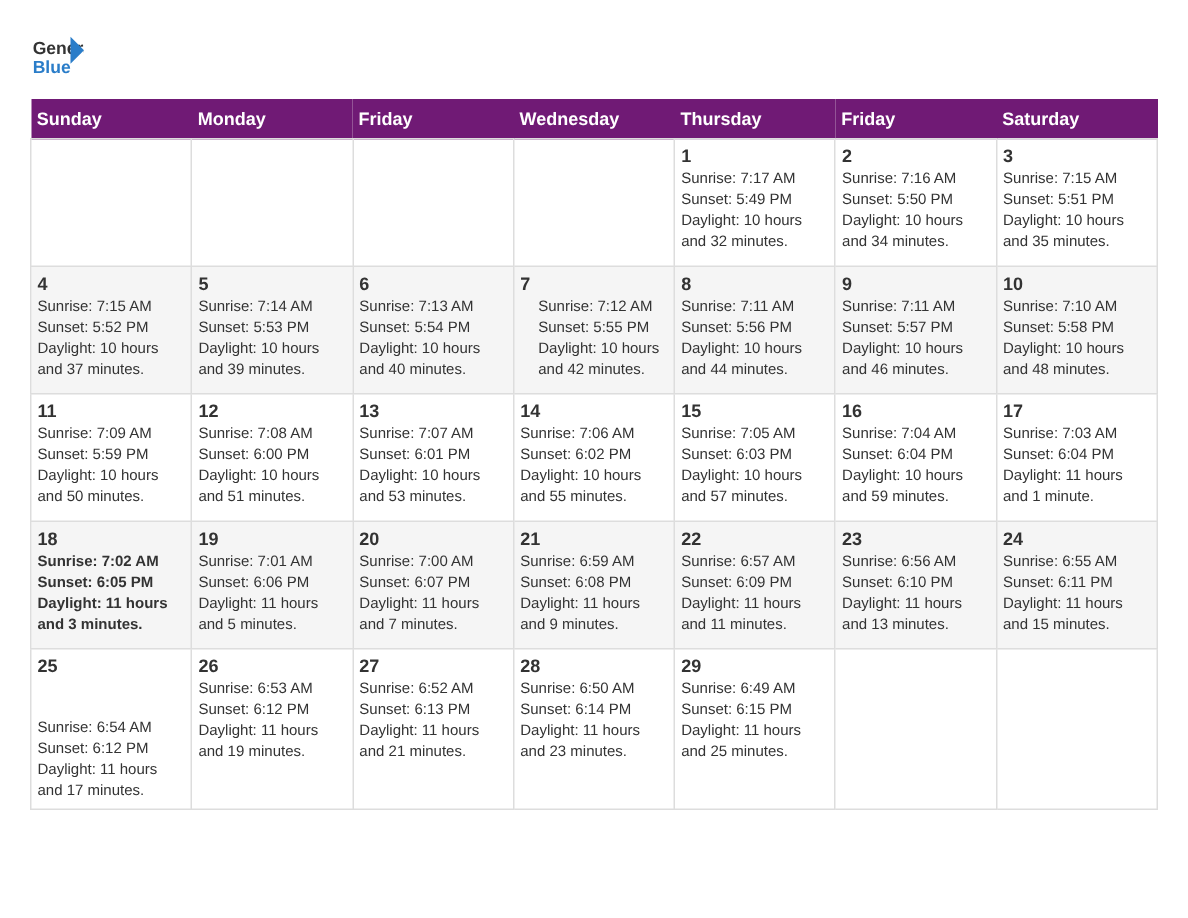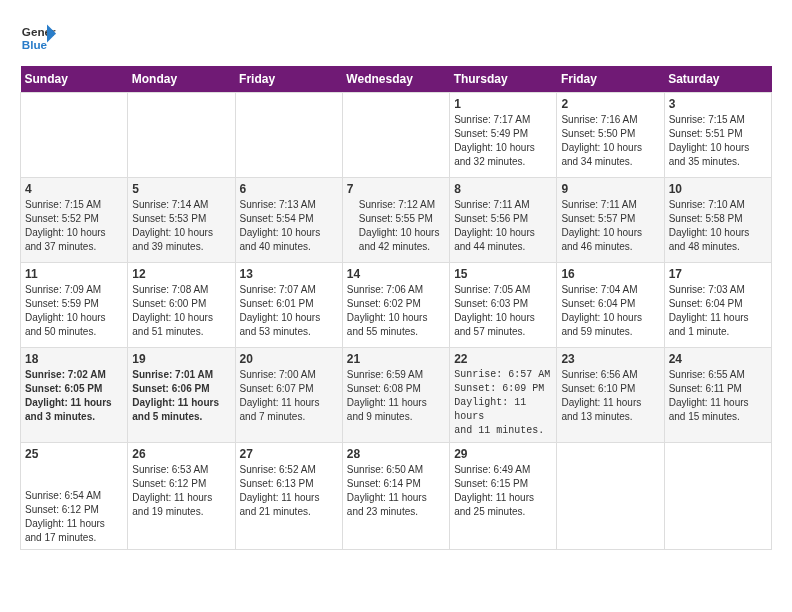--- a/index.html
+++ b/index.html
@@ -245,42 +245,42 @@
       <tr>
         <td>
           <span class="day-number">18</span>
           <div class="day-info" style="white-space: pre-line; font-weight: bold;">Sunrise: 7:02 AM
 Sunset: 6:05 PM
 Daylight: 11 hours
 and 3 minutes.</div>
         </td>
         <td>
           <span class="day-number">19</span>
-          <div class="day-info" style="white-space: pre-line; font-weight: bold;">Sunrise: 7:01 AM
+          <div class="day-info" style="white-space: pre-line;">Sunrise: 7:01 AM
 Sunset: 6:06 PM
 Daylight: 11 hours
 and 5 minutes.</div>
         </td>
         <td>
           <span class="day-number">20</span>
           <div class="day-info" style="white-space: pre-line;">Sunrise: 7:00 AM
 Sunset: 6:07 PM
 Daylight: 11 hours
 and 7 minutes.</div>
         </td>
         <td>
           <span class="day-number">21</span>
           <div class="day-info" style="white-space: pre-line;">Sunrise: 6:59 AM
 Sunset: 6:08 PM
 Daylight: 11 hours
 and 9 minutes.</div>
         </td>
         <td>
           <span class="day-number">22</span>
-          <div class="day-info" style="white-space: pre-line; font-family: Liberation Mono, monospace;">Sunrise: 6:57 AM
+          <div class="day-info" style="white-space: pre-line;">Sunrise: 6:57 AM
 Sunset: 6:09 PM
 Daylight: 11 hours
 and 11 minutes.</div>
         </td>
         <td>
           <span class="day-number">23</span>
           <div class="day-info" style="white-space: pre-line;">Sunrise: 6:56 AM
 Sunset: 6:10 PM
 Daylight: 11 hours
 and 13 minutes.</div>

